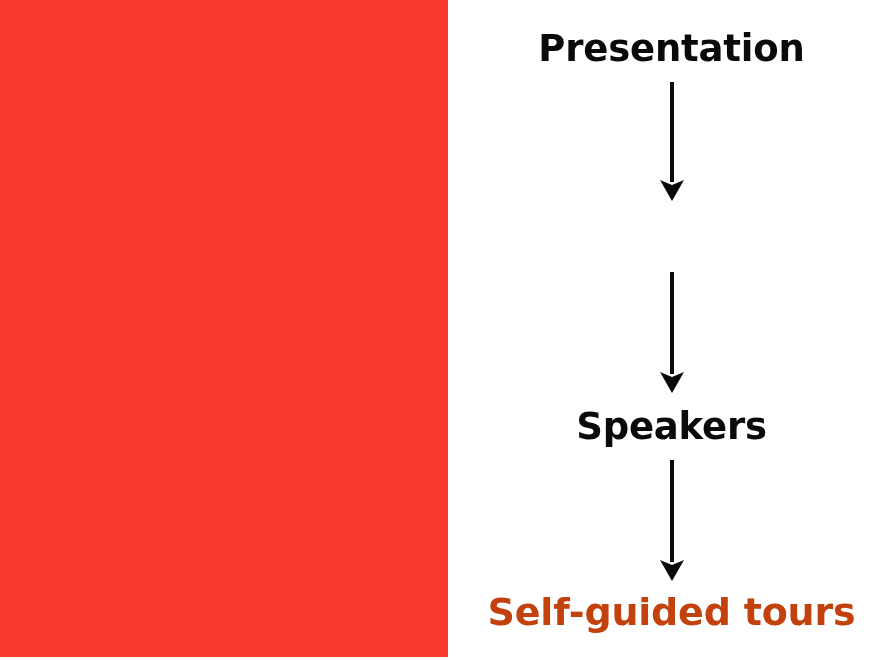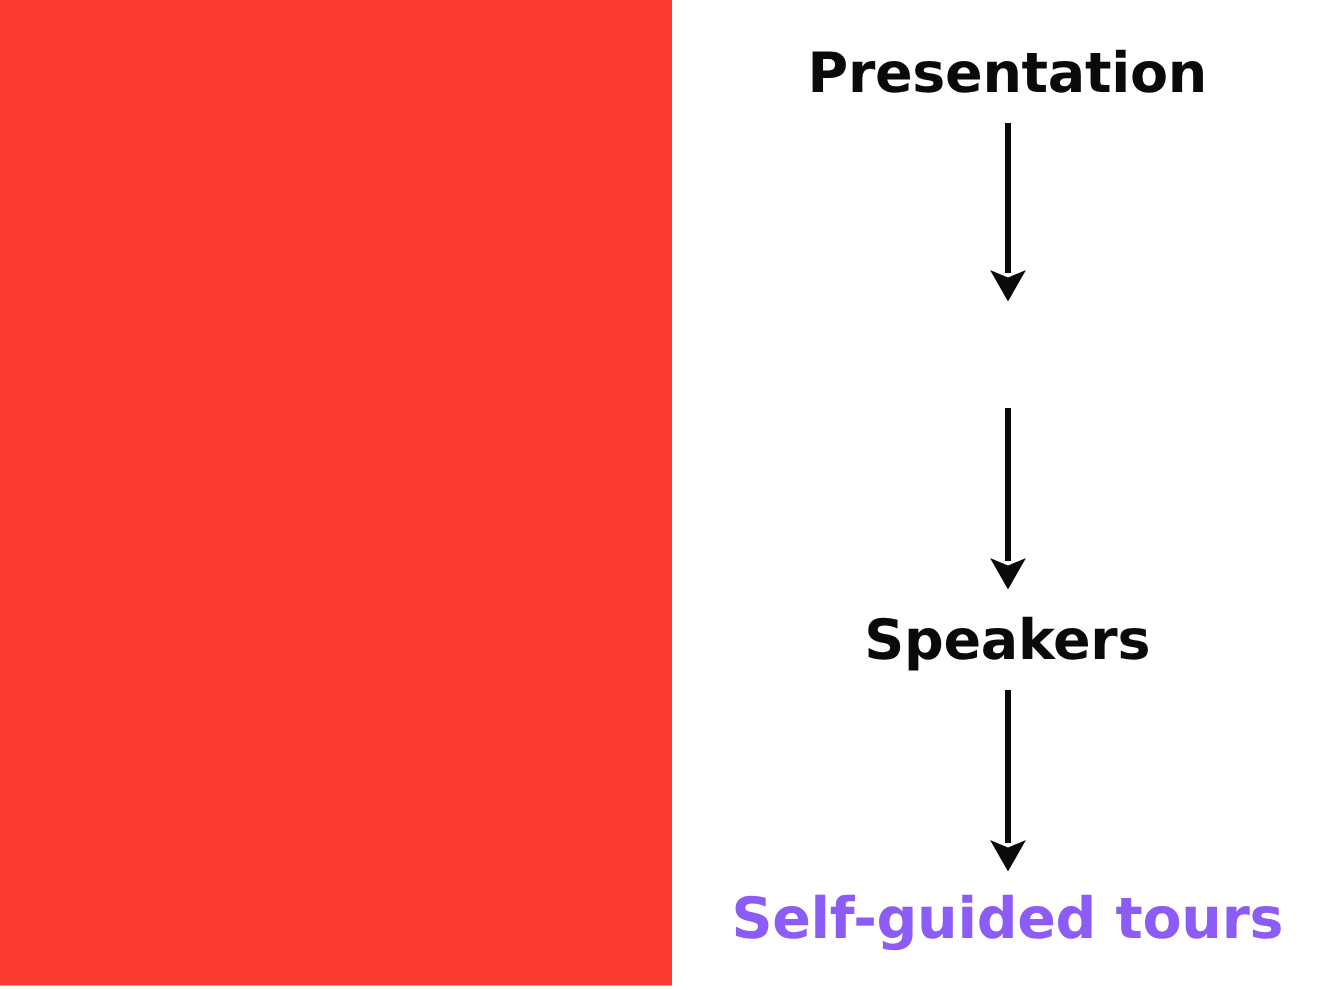--- a/index.html
+++ b/index.html
@@ -103,16 +103,16 @@
 
     <div class="flow-node" id="node-2" style="color: rgb(10, 10, 10);">Speakers</div>
 
     <div class="flow-arrow" id="arrow-2">
       <svg width="36" height="121" viewBox="0 0 36 121" aria-hidden="true">
         <rect x="16" y="0" width="4" height="102" fill="#0a0a0a"></rect>
         <polygon points="18,121 6,100 18,105 30,100" fill="#0a0a0a"></polygon>
       </svg>
     </div>
 
-    <div class="flow-node" id="node-3" style="color: #8b5cf6;">Self-guided tours</div>
+    <div class="flow-node" id="node-3" style="color: #c2410c;">Self-guided tours</div>
 
   </div>
 </div>
 
 </body></html>

